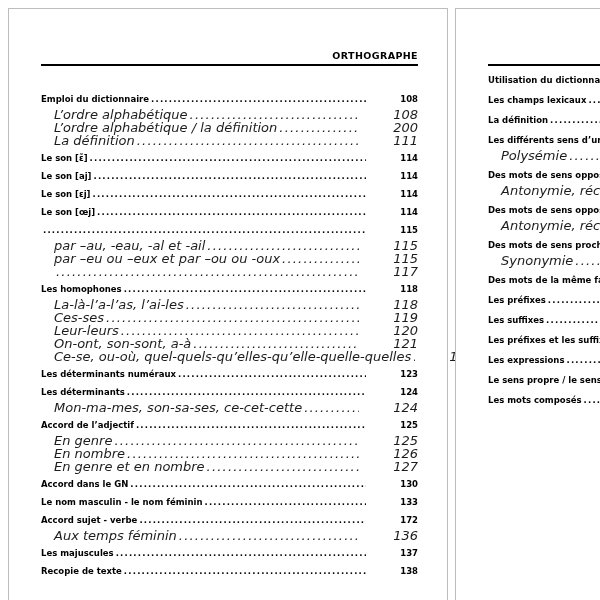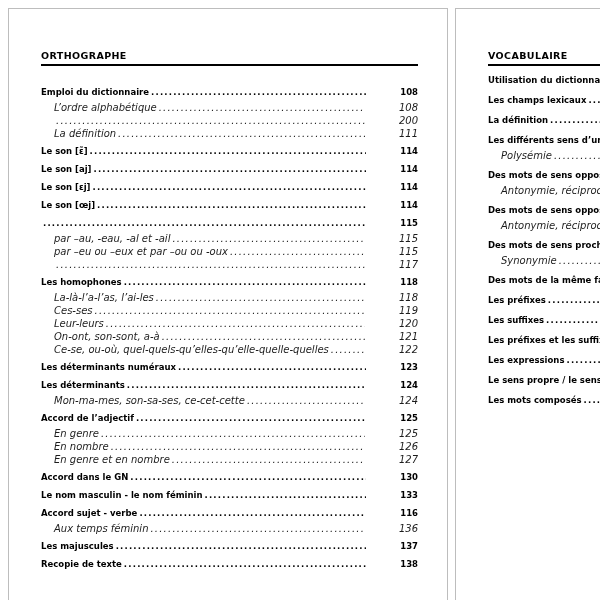--- a/index.html
+++ b/index.html
@@ -14,46 +14,46 @@
   .page {
     position: absolute;
     top: 8px;
     height: 780px;
     background: #ffffff;
     border: 1px solid #bdbdbd;
     box-sizing: border-box;
   }
   .page-left  { left: 8px;   width: 440px; }
   .page-right { left: 455px; width: 440px; }
-  .page-inner { padding: 41px 29px 0 32px; }
+  .page-inner { padding: 41px 29px 0 32px; text-align: right; }
   .section-heading {
     font-size: 9.5px;
     font-weight: bold;
     letter-spacing: 0.4px;
     border-bottom: 2px solid #000;
     padding-bottom: 3px;
   }
-  .toc { padding-top: 15px; }
+  .toc { padding-top: 22px; }
   .page-right .toc { padding-top: 1px; }
   .row {
     display: flex;
     align-items: baseline;
     line-height: 13px;
     min-width: 0;
   }
   .row-main {
     font-weight: bold;
     font-size: 8.5px;
     margin-top: 5px;
     margin-bottom: 2px;
   }
   .page-right .row-main { margin-top: 7px; margin-bottom: 2px; }
   .row-sub {
     font-style: italic;
-    font-size: 10px;
+    font-size: 13px;
     padding-left: 13px;
     color: #1c1c1c;
   }
   .lbl { flex: none; white-space: nowrap; }
   .leader {
     flex: 1 1 auto;
     min-width: 0;
     overflow: hidden;
     white-space: nowrap;
     letter-spacing: 1.2px;
@@ -74,20 +74,21 @@
             <span class="lbl">Emploi du dictionnaire</span>
             <span class="leader">....................................................................................................................................................................................................................................................................</span>
             <span class="pg">108</span>
           </div>
           <div class="row row-sub">
             <span class="lbl">L’ordre alphabétique</span>
             <span class="leader">....................................................................................................................................................................................................................................................................</span>
             <span class="pg">108</span>
           </div>
           <div class="row row-sub">
+            <span class="lbl">L’ordre alphabétique / la définition</span>
             <span class="leader">....................................................................................................................................................................................................................................................................</span>
             <span class="pg">200</span>
           </div>
           <div class="row row-sub">
             <span class="lbl">La définition</span>
             <span class="leader">....................................................................................................................................................................................................................................................................</span>
             <span class="pg">111</span>
           </div>
           <div class="row row-main">
             <span class="lbl">Le son [ɛ̃]</span>
@@ -198,21 +199,21 @@
             <span class="pg">130</span>
           </div>
           <div class="row row-main">
             <span class="lbl">Le nom masculin - le nom féminin</span>
             <span class="leader">....................................................................................................................................................................................................................................................................</span>
             <span class="pg">133</span>
           </div>
           <div class="row row-main">
             <span class="lbl">Accord sujet - verbe</span>
             <span class="leader">....................................................................................................................................................................................................................................................................</span>
-            <span class="pg">116</span>
+            <span class="pg">172</span>
           </div>
           <div class="row row-sub">
             <span class="lbl">Aux temps féminin</span>
             <span class="leader">....................................................................................................................................................................................................................................................................</span>
             <span class="pg">136</span>
           </div>
           <div class="row row-main">
             <span class="lbl">Les majuscules</span>
             <span class="leader">....................................................................................................................................................................................................................................................................</span>
             <span class="pg">137</span>

